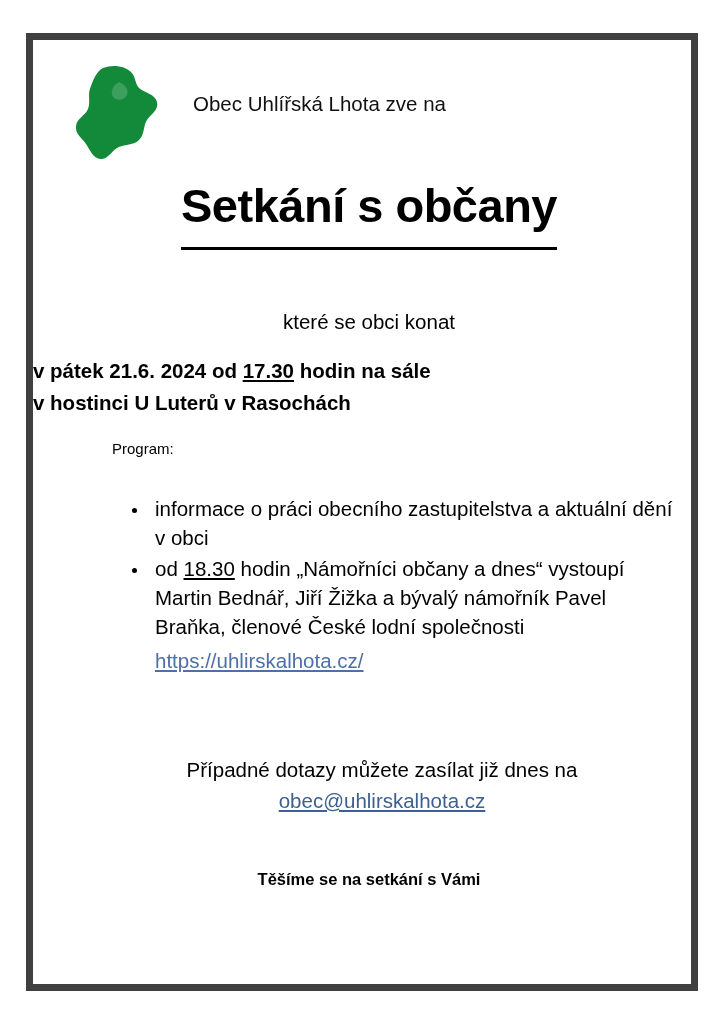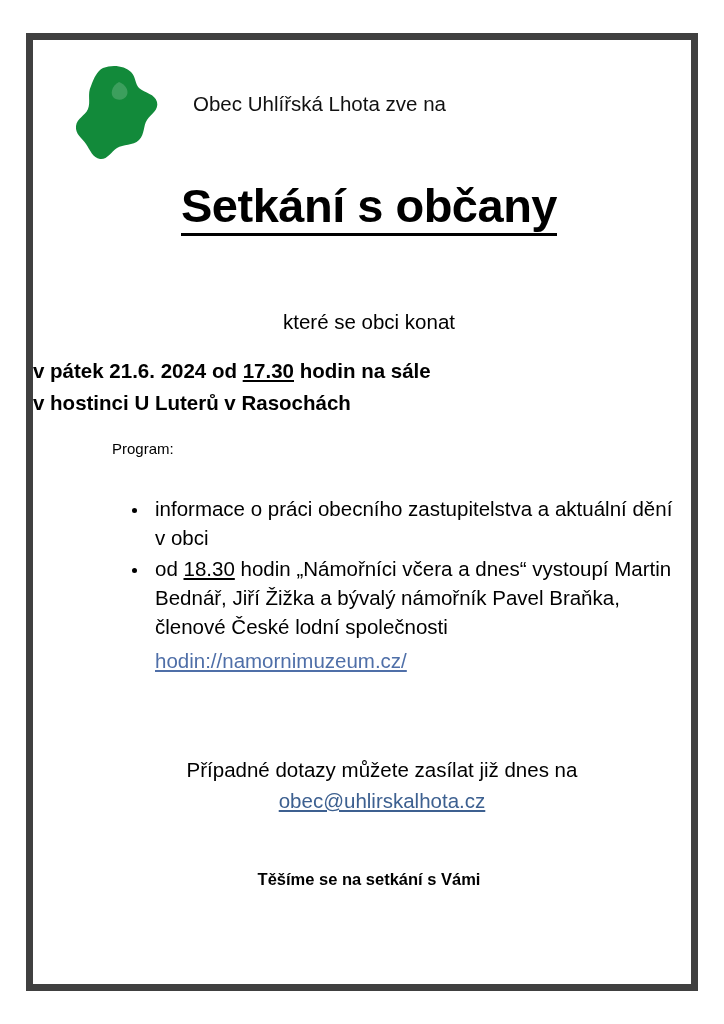--- a/index.html
+++ b/index.html
@@ -52,21 +52,21 @@
     left: 0;
     top: 138px;
     width: 672px;
     text-align: center;
   }
   .title span {
     font-size: 47px;
     font-weight: bold;
     letter-spacing: -0.5px;
     border-bottom: 3px solid #000;
-    padding-bottom: 1px;
+    padding-bottom: 15px;
   }
   .subline {
     position: absolute;
     left: 0;
     top: 270px;
     width: 672px;
     text-align: center;
     font-size: 20.5px;
   }
   .when {
@@ -161,23 +161,23 @@
       <div>v hostinci U Luterů v Rasochách</div>
     </div>
 
     <div class="program-label">Program:</div>
 
     <ul class="bullets">
       <li>
         <span>informace o práci obecního zastupitelstva a aktuální dění v obci</span>
       </li>
       <li>
-        <span>od </span><span class="u b">18.30</span><span> hodin </span><span class="b">„Námořníci včera a dnes“</span><span> vystoupí Martin Bednář, Jiří Žižka a bývalý námořník Pavel Braňka, členové České lodní společnosti</span>
+        <span>od </span><span class="u b">18.30</span><span> hodin </span><span class="b">„Námořníci občany a dnes“</span><span> vystoupí Martin Bednář, Jiří Žižka a bývalý námořník Pavel Braňka, členové České lodní společnosti</span>
         <div style="margin-top:4px;">
-          <a class="link" href="#">hodin://namornimuzeum.cz/</a>
+          <a class="link" href="#">https://uhlirskalhota.cz/</a>
         </div>
       </li>
     </ul>
 
     <div class="contact">
       <div>Případné dotazy můžete zasílat již dnes na</div>
       <a class="mail" href="#">obec@uhlirskalhota.cz</a>
     </div>
 
     <div class="closing">Těšíme se na setkání s Vámi</div>

